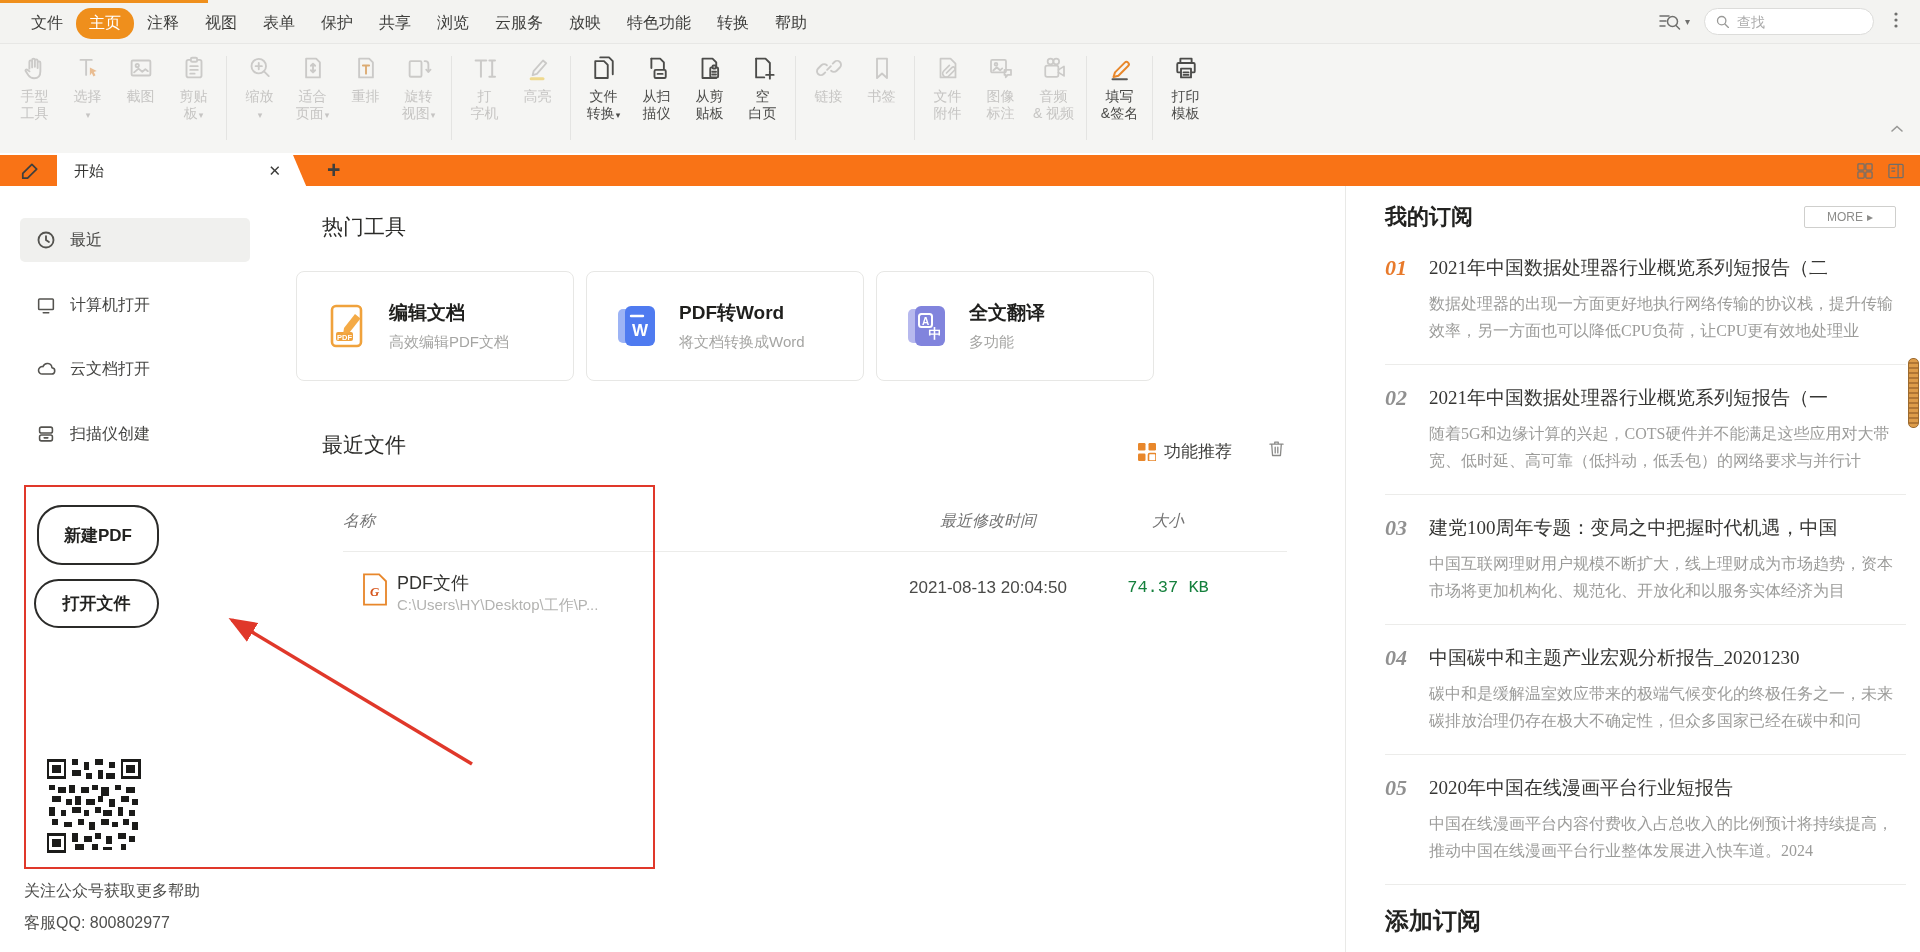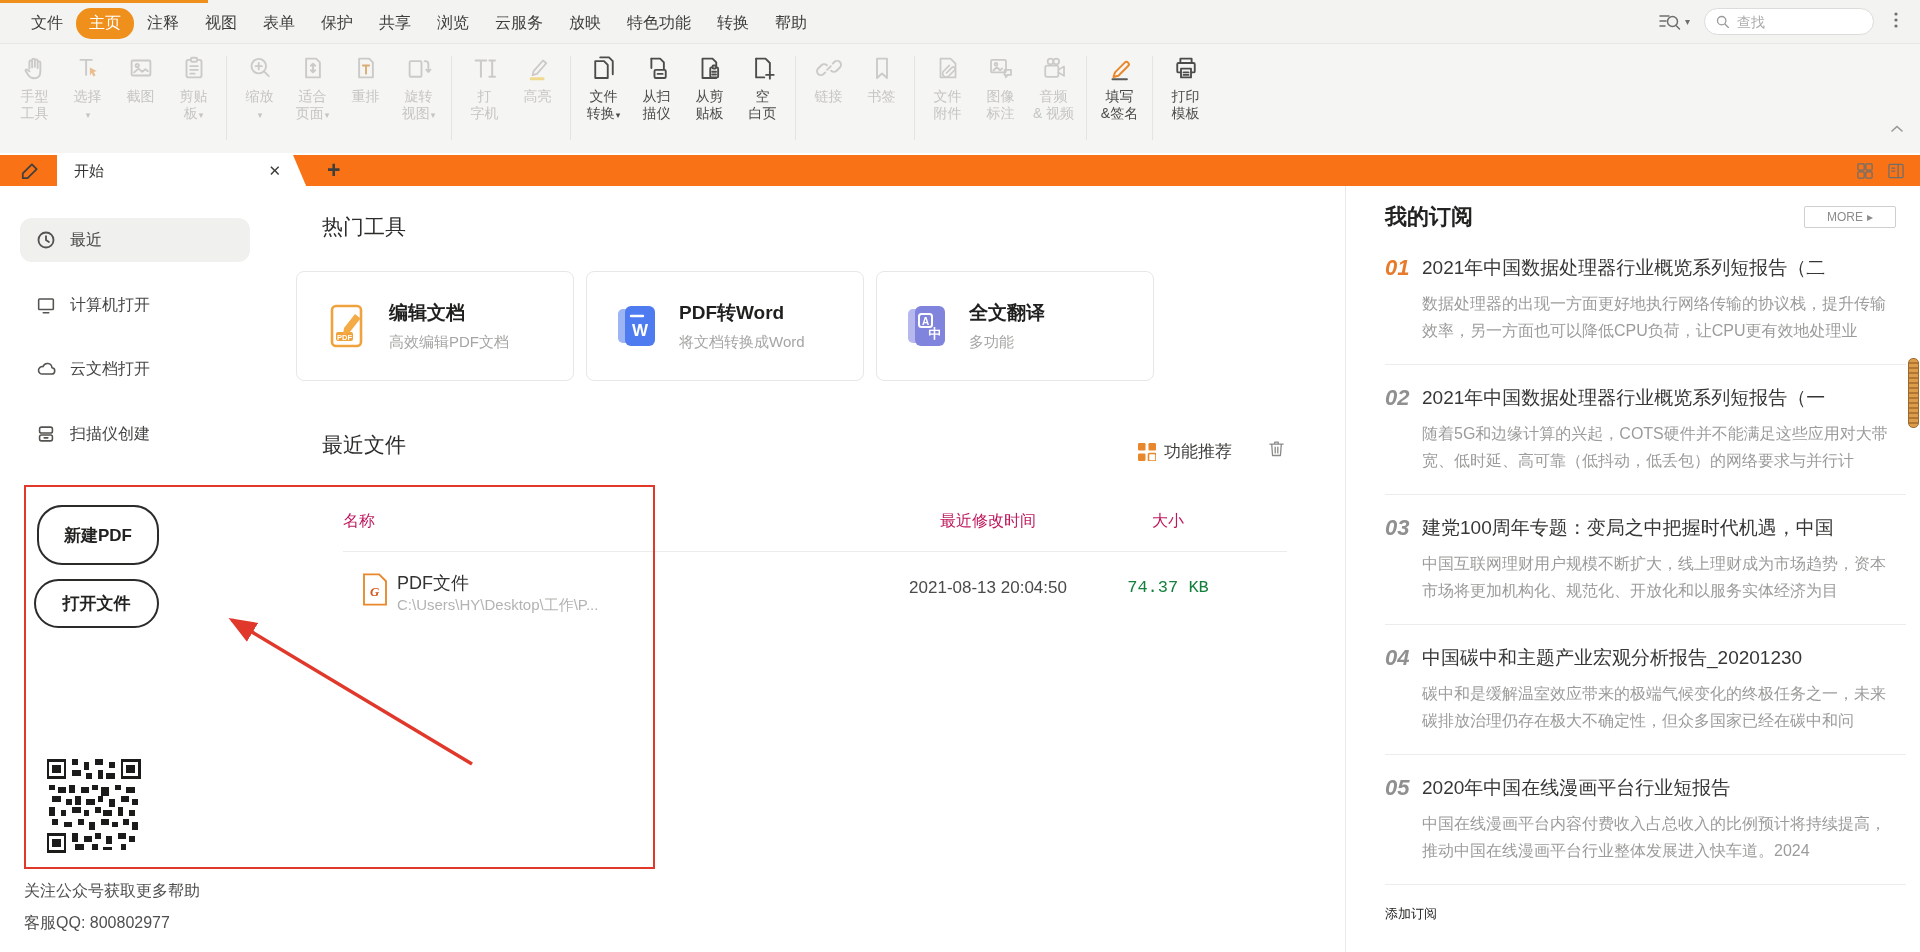--- a/index.html
+++ b/index.html
@@ -44,64 +44,64 @@
   .tab-label { font-size:15px; color:#333331; padding-left:17px; }
   .tab-close { position:absolute; right:26px; top:7px; font-size:15px; font-weight:bold; color:#3c3c3a; }
   .tab-add { position:absolute; left:327px; top:2px; font-size:23px; color:#3f3f3d; font-weight:bold; }
   .tab-right { position:absolute; right:14px; top:6px; display:flex; gap:11px; color:#6e6e6c; }
   .tab-right svg { width:20px; height:20px; }
 
   
   .appbody { position:absolute; top:186px; left:0; right:0; bottom:0; background:#fff; overflow:hidden; }
 
   
-  .nav-item { position:absolute; left:20px; width:230px; height:44px; border-radius:12px; display:flex; align-items:center; gap:13px; padding-left:15px; font-size:16px; color:#454543; }
+  .nav-item { position:absolute; left:20px; width:230px; height:44px; border-radius:5px; display:flex; align-items:center; gap:13px; padding-left:15px; font-size:16px; color:#454543; }
   .nav-item.active { background:#f0f0ee; }
   .nav-item svg { width:22px; height:22px; color:#54534f; flex:none; }
   .pill-btn { position:absolute; background:#fff; border:2px solid #29292.7; border:2px solid #2b2b29; border-radius:25px; font-size:17px; font-weight:bold; color:#222220; display:flex; align-items:center; justify-content:center; font-family:inherit; }
   .qr { position:absolute; left:44px; top:573px; width:99px; height:94px; }
   .side-foot { position:absolute; left:24px; font-size:16px; color:#4f4f4d; }
 
   
   .main { position:absolute; left:296px; top:0; width:1049px; height:100%; }
   .sec-title { position:absolute; left:26px; font-size:21px; color:#2c2c2a; }
   .cards { position:absolute; left:0; top:85px; width:1049px; display:flex; gap:12px; overflow:hidden; }
   .card { width:278px; height:110px; flex:none; background:#fff; border:1px solid #e7e7e5; border-radius:8px; display:flex; align-items:center; padding-left:27px; gap:17px; overflow:hidden; }
   .card svg { width:48px; height:48px; flex:none; }
   .card-title { font-size:19px; font-weight:bold; color:#1f1f1d; white-space:nowrap; }
   .card-desc { font-size:15px; color:#a5a5a3; margin-top:7px; white-space:nowrap; }
 
   .feature-btn { position:absolute; left:842px; top:254px; display:flex; align-items:center; gap:8px; font-size:17px; color:#3f3f3d; }
   .feature-btn svg { width:18px; height:18px; }
   .trash-btn { position:absolute; left:970px; top:252px; color:#8a8a88; }
   .trash-btn svg { width:21px; height:21px; }
 
-  .tbl-head { position:absolute; font-size:16px; color:#be185d; }
+  .tbl-head { position:absolute; font-size:16px; color:#737373;font-style:italic; }
   .tbl-sep { position:absolute; left:47px; right:58px; top:365px; border-top:1px solid #ececea; }
   .file-row { position:absolute; left:47px; right:0; top:379px; height:62px; }
   .file-icon { position:absolute; left:19px; top:8px; width:26px; height:33px; }
   .file-name { position:absolute; left:54px; top:6px; font-size:18px; color:#333331; }
   .file-path { position:absolute; left:54px; top:31px; font-size:15px; color:#b3b3b1; }
   .file-time { position:absolute; left:545px; top:13px; width:200px; text-align:center; font-size:17px; color:#4a4a48; }
   .file-size { position:absolute; left:745px; top:13px; width:160px; text-align:center; font-size:17px; color:#15803d;font-family:Liberation Mono, monospace; }
 
   
   .vdivider { position:absolute; left:1345px; top:0; bottom:0; width:1px; background:#e9e9e7; }
   .rightpanel { position:absolute; left:1385px; top:0; width:521px; padding-top:16px; }
   .sub-header { display:flex; justify-content:space-between; align-items:center; margin-bottom:23px; padding-right:10px; }
   .sub-title { font-size:22px; font-weight:bold; color:#232321; }
   .more-btn { border:1px solid #cfcfcd; border-radius:2px; padding:3px 22px; font-size:12px; color:#8c8c8a; display:flex; align-items:center; gap:4px; }
-  .sub-item { display:flex; gap:7px; }
+  .sub-item { display:flex; gap:14px;font-family:Liberation Serif, serif; }
   .sub-num { font-size:22px; font-weight:bold; font-style:italic; color:#909090; width:30px; flex:none; line-height:26px; }
   .sub-num.hot { color:#e87a2b; }
   .sub-body { width:470px; }
   .sub-item-title { font-size:19px; line-height:26px; color:#363634; white-space:nowrap; overflow:hidden; }
   .sub-item-desc { margin-top:9px; font-size:16px; line-height:27px; max-height:54px; overflow:hidden; color:#9c9c9a; word-break:break-all; }
   .sub-hr { border:none; border-top:1px solid #ececea; margin:20px 0; }
-  .sub-footer { font-size:13px; font-weight:normal; color:#232321; margin-top:16px; }
+  .sub-footer { font-size:24px; font-weight:bold; color:#232321; margin-top:16px; }
 
   
   .anno-box { position:absolute; left:24px; top:299px; width:631px; height:384px; border:2px solid #e0382a; pointer-events:none; z-index:5; }
   .anno-arrow { position:absolute; left:210px; top:420px; width:285px; height:180px; pointer-events:none; z-index:5; }
 
   
   .scroll-thumb { position:absolute; right:1px; top:172px; width:11px; height:70px; border-radius:5px;
     background:repeating-linear-gradient(180deg,#dd9c4a 0 3px,#b07634 3px 5px); border:1px solid #9c6a2e; }
 </style>
 </head>

